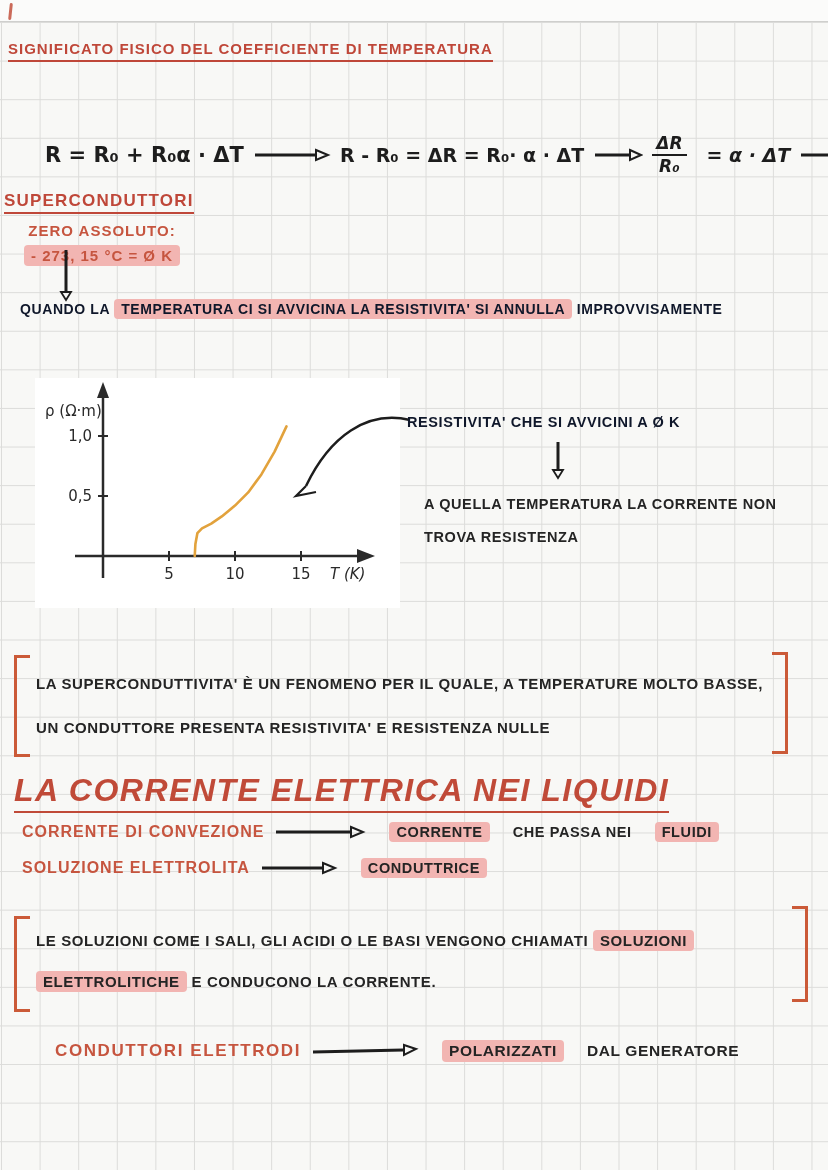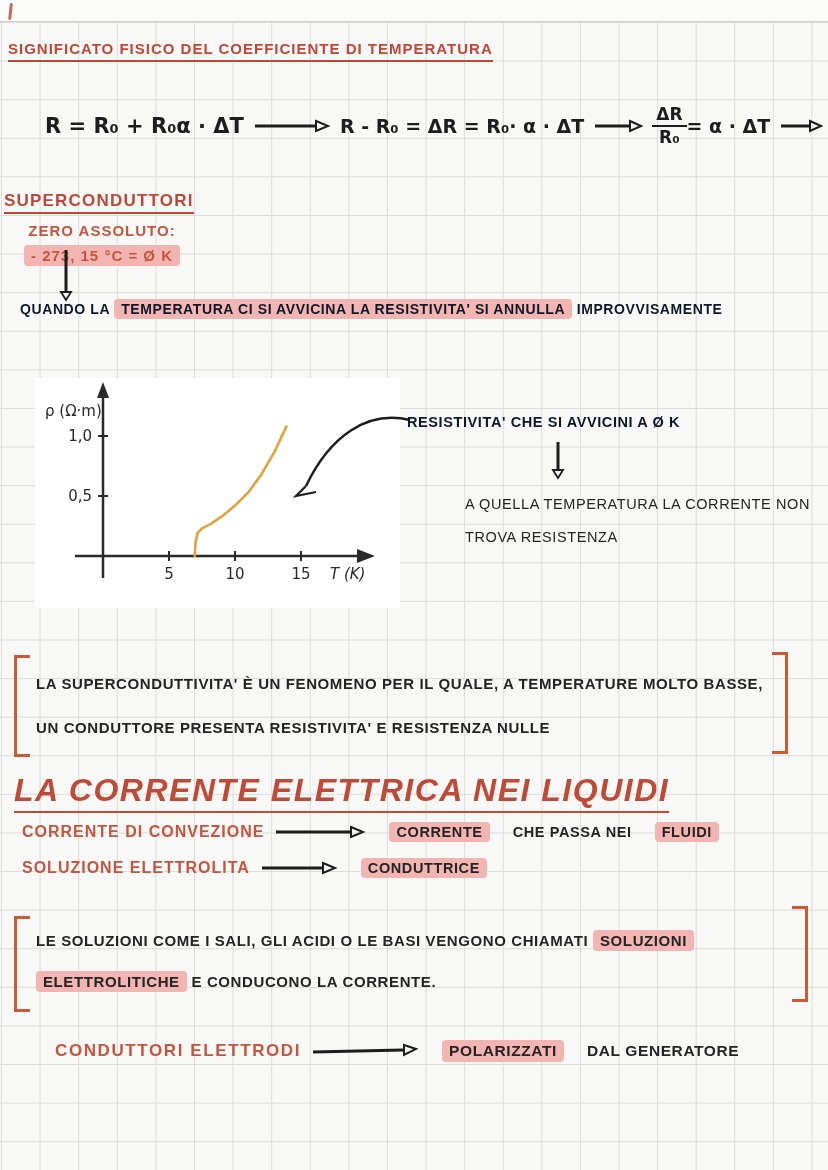--- a/index.html
+++ b/index.html
@@ -22,48 +22,48 @@
   .hw{ letter-spacing:.6px; }
   .abs{ position:absolute; }
 
   .note-title{
     left:8px; top:40px; font-size:15px; font-weight:bold; color:#bf4739;
     border-bottom:2px solid #bf4739; padding-bottom:3px; letter-spacing:1px;
   }
 
   
   .formula-row{
-    left:45px; top:91px; right:4px; height:70px;
+    left:45px; top:120px; right:4px; height:70px;
     display:flex; align-items:center; gap:9px;
     font-family:"DejaVu Sans", sans-serif; font-size:19px; font-weight:bold; color:#1d1d1d;
     white-space:nowrap;
   }
   .formula-row .big{ font-size:21px; }
   .frac{ display:inline-flex; flex-direction:column; align-items:center; vertical-align:middle; line-height:1.1; font-size:17px; }
   .frac .num{ border-bottom:2.5px solid #1d1d1d; padding:0 4px 1px; }
   .frac .den{ padding-top:1px; }
-  .fgroup{ display:inline-flex; align-items:center; gap:0; }
+  .fgroup{ display:inline-flex; align-items:center; gap:20px;font-style:italic; }
 
   .section-heading{
     font-size:17px; font-weight:bold; color:#bf4739; letter-spacing:1.2px;
     border-bottom:2px solid #bf4739; padding-bottom:1px;
   }
   .accent{ color:#c6553f; font-weight:bold; letter-spacing:1px; }
   .hl{ background:#f2b5b2; border-radius:4px; padding:2px 7px; }
   .ink{ color:#0f172a; font-weight:bold; }
 
   .zero-line{ left:24px; top:222px; font-size:15px; display:flex; align-items:center; gap:6px;flex-direction:column; }
   .quando-line{ left:20px; top:301px; font-size:14px; font-weight:bold; white-space:nowrap; }
 
   .chart-box{ left:35px; top:378px; width:365px; height:230px; background:#ffffff; }
   .chart-box svg{ display:block; }
   .chart-box text{ font-family:"DejaVu Sans", sans-serif; fill:#2a2a2a; }
 
   .annotation1{ left:407px; top:414px; font-size:14.5px; font-weight:bold; white-space:nowrap; }
-  .annotation2{ left:424px; top:488px; font-size:14.5px; font-weight:normal; line-height:33px; white-space:nowrap;margin-left:41px; }
+  .annotation2{ left:424px; top:488px; font-size:14.5px; font-weight:bold; line-height:33px; white-space:nowrap; }
 
   .def-text{ left:36px; top:662px; font-size:15px; font-weight:bold; line-height:44px; white-space:nowrap; }
   .bracket{ position:absolute; width:16px; }
   .bracket.lft{ border-left:3.5px solid #cb5a38; border-top:3.5px solid #cb5a38; border-bottom:3.5px solid #cb5a38; }
   .bracket.rgt{ border-right:3.5px solid #cb5a38; border-top:3.5px solid #cb5a38; border-bottom:3.5px solid #cb5a38; }
 
   .liquids-heading{
     left:14px; top:772px; font-size:32px; color:#c04a38; font-weight:bold; font-style:italic;
     letter-spacing:1.5px; border-bottom:2px solid #c04a38; padding-bottom:2px;
   }

